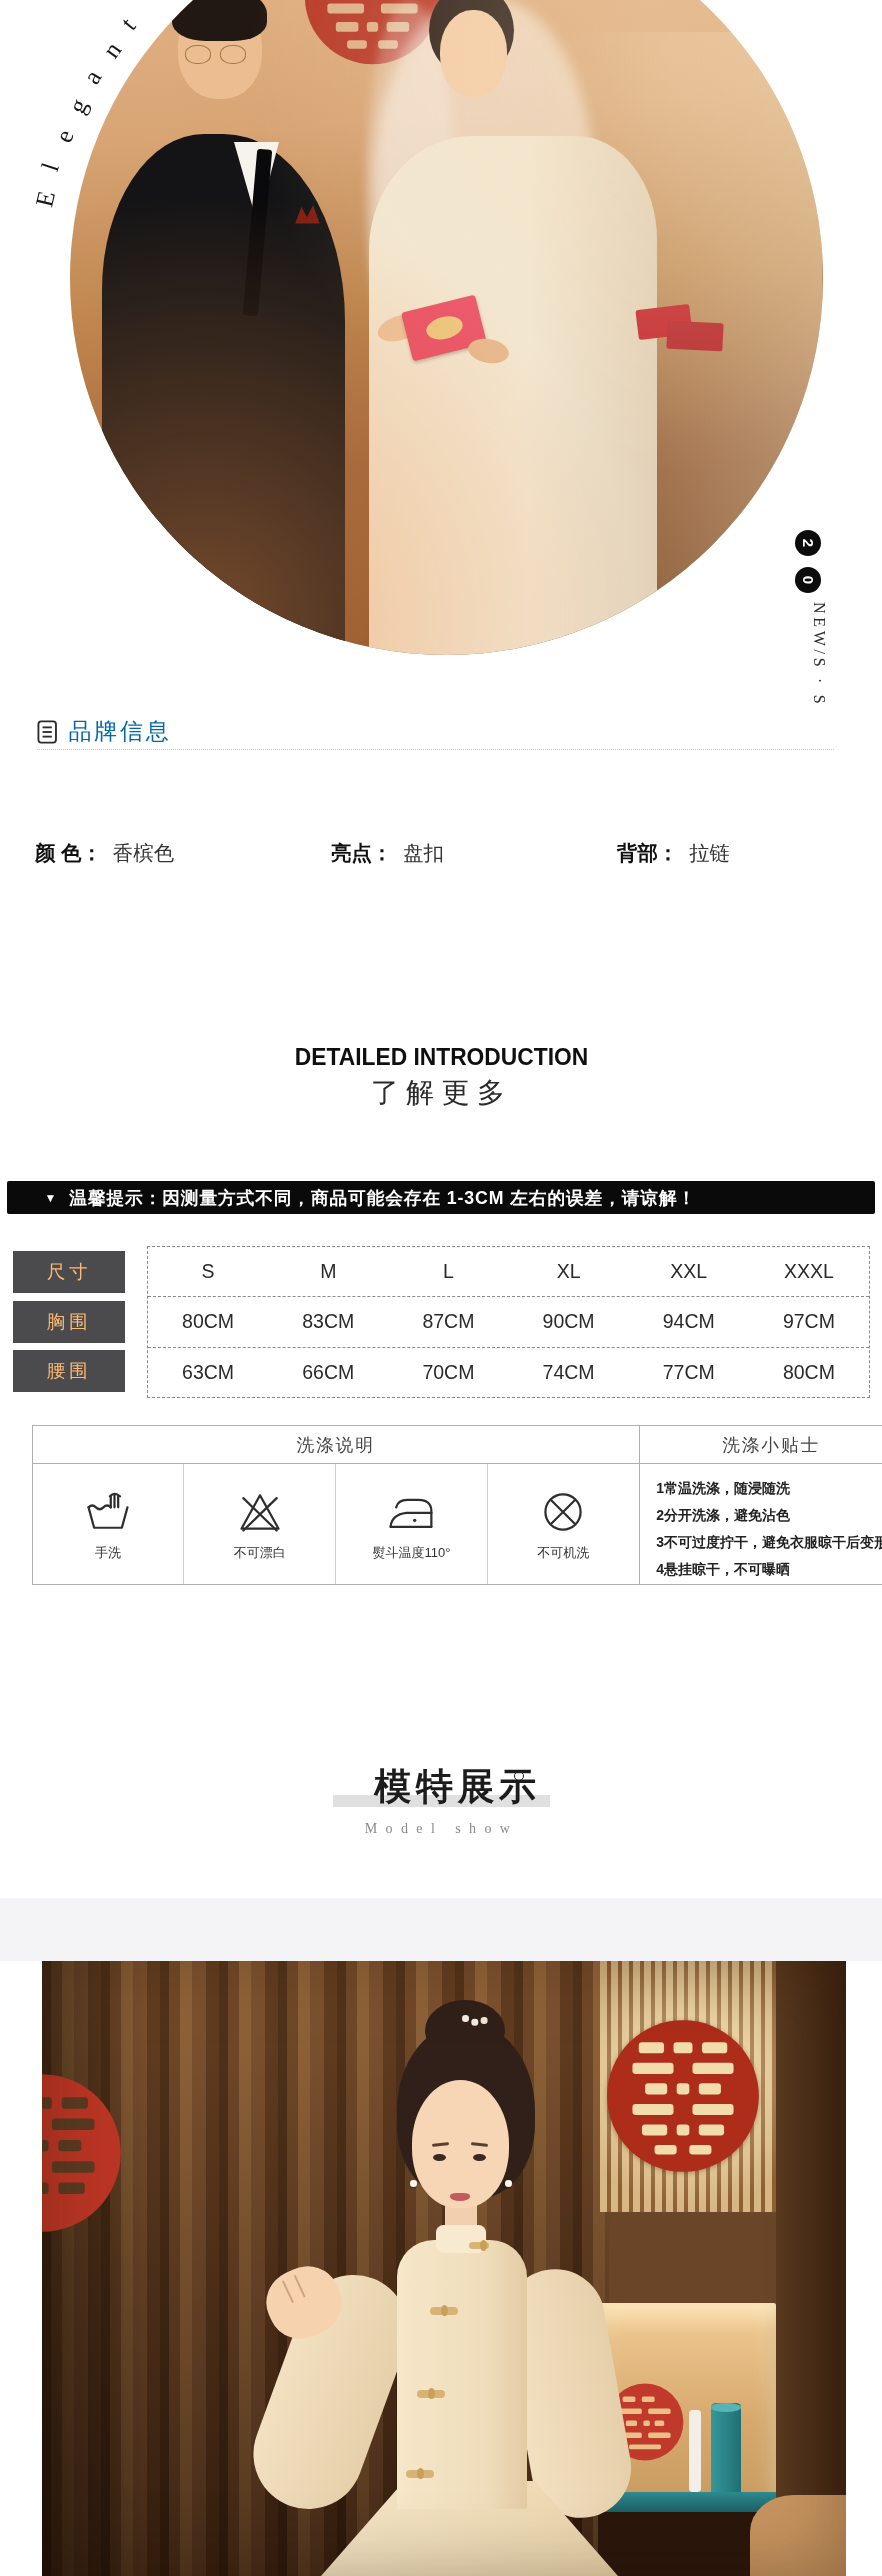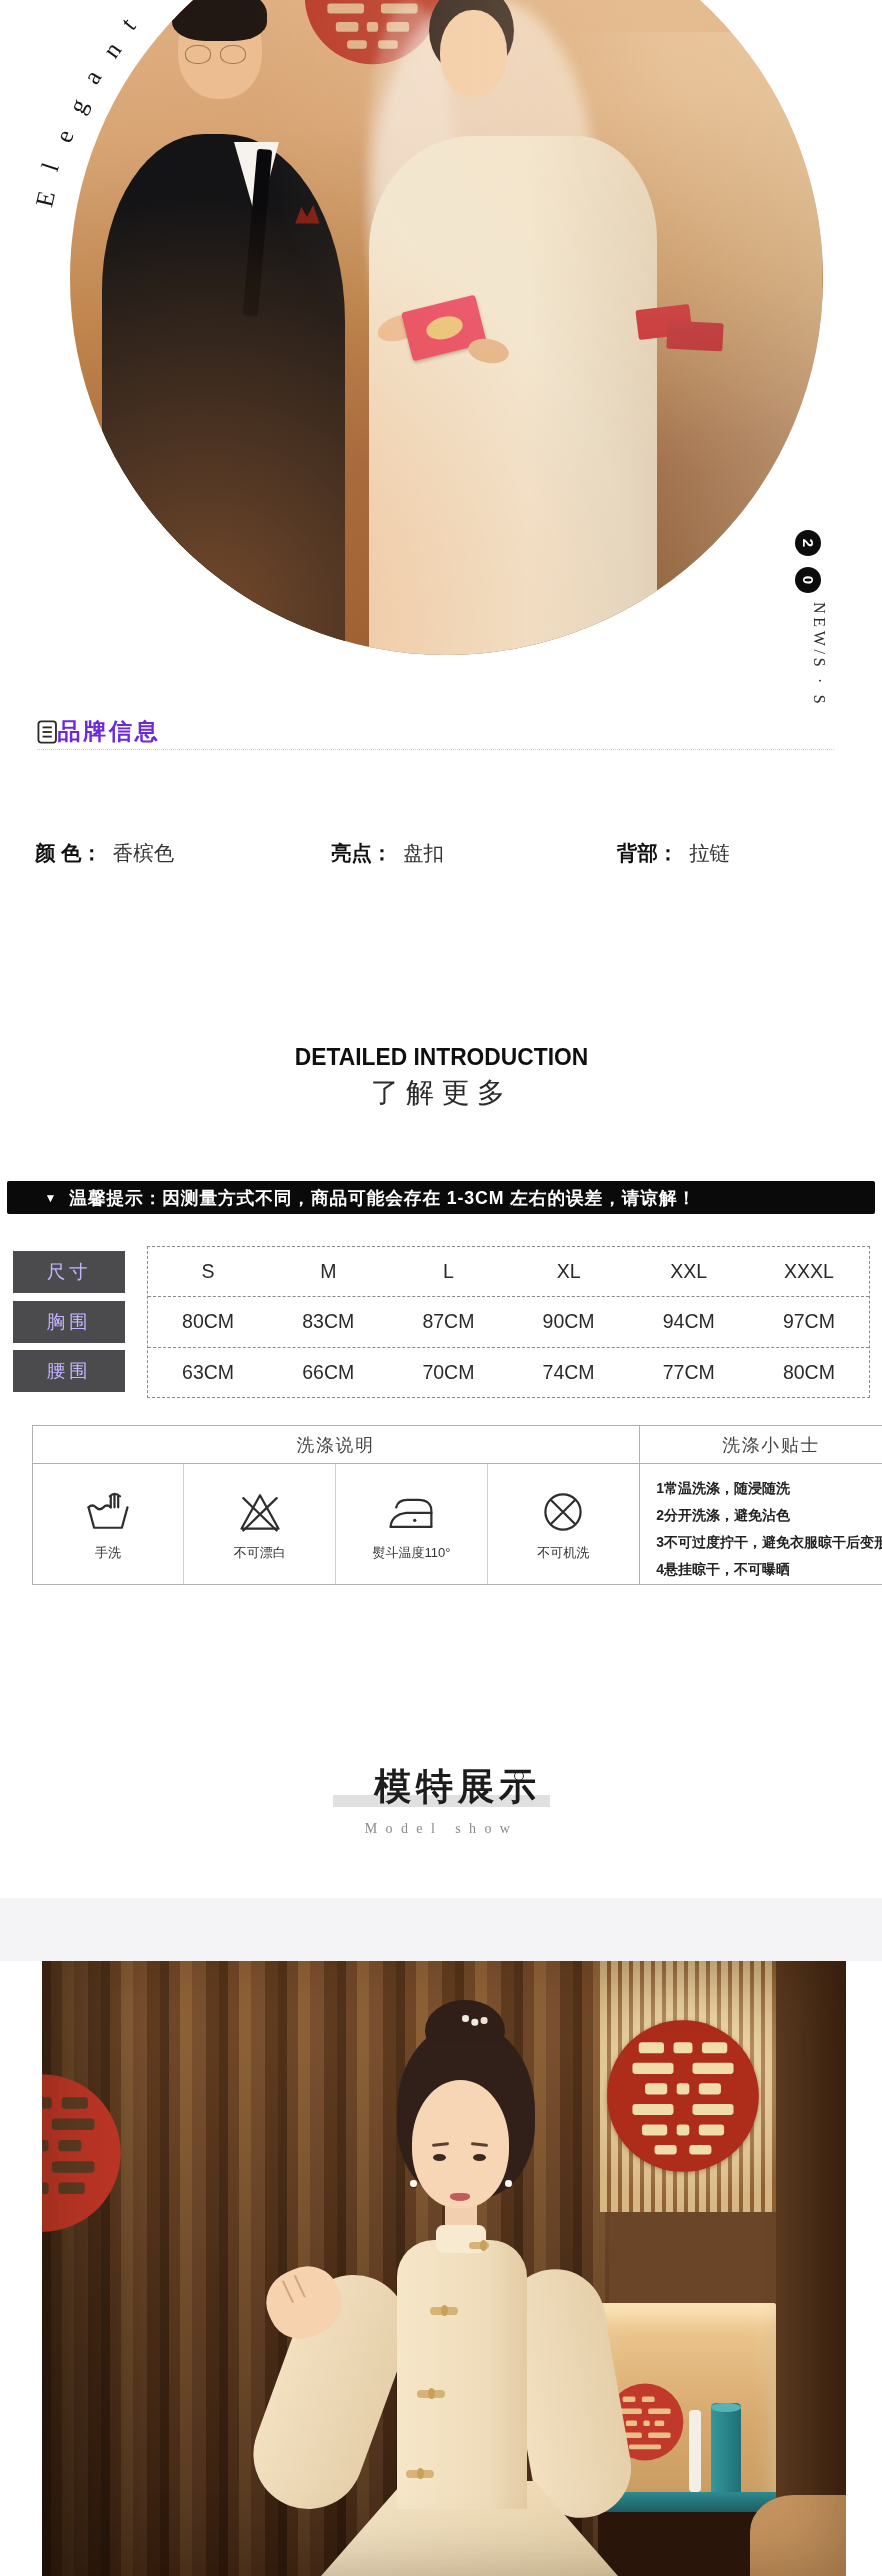--- a/index.html
+++ b/index.html
@@ -58,42 +58,42 @@
 
   
   .badge{position:absolute;width:26px;height:26px;background:#0c0c0c;border-radius:50%;color:#fff;
     font-weight:bold;font-size:15px;line-height:26px;text-align:center;transform:rotate(90deg);}
   .badge.b1{left:795px;top:530px;} .badge.b2{left:795px;top:567px;}
   .v-text{position:absolute;left:828px;top:602px;width:139px;transform:rotate(90deg);transform-origin:0 0;
     font-family:"Liberation Serif",serif;font-size:16px;letter-spacing:3.7px;color:#2f2f2f;white-space:nowrap;}
 
   
   .brand-header{position:absolute;left:37px;top:716px;display:flex;align-items:center;}
-  .brand-title{font-size:23px;font-weight:bold;letter-spacing:2.8px;color:#6d28d9;}
+  .brand-title{font-size:23px;font-weight:normal;letter-spacing:2.8px;color:#0369a1;margin-left:11px;}
   .dotted-divider{position:absolute;left:37px;top:749px;width:797px;border-top:1.9px dotted #c9c9c9;}
   .attrs{position:absolute;left:0;top:839px;width:883px;height:32px;}
   .attr{position:absolute;top:0;font-size:20.4px;white-space:nowrap;}
   .attr .lab{font-weight:bold;color:#111;}
   .attr .val{color:#333;margin-left:11px;}
   .attr.p1{left:35px;} .attr.p2{left:331px;} .attr.p3{left:617px;font-family:Liberation Mono, monospace;}
 
   
   .intro-en{position:absolute;left:0;top:1043px;width:883px;text-align:center;font-size:24px;font-weight:800;
     color:#0f0f0f;letter-spacing:0;transform:scaleX(.95);}
   .intro-cn{position:absolute;left:0;top:1074px;width:883px;text-align:center;font-size:28px;color:#2b2b2b;
     font-family:"Liberation Serif",serif;letter-spacing:7.4px;}
 
   
   .notice{position:absolute;left:7.4px;top:1181px;width:868px;height:33px;background:#0a0a0a;border-radius:1.9px;
     color:#fff;display:flex;align-items:center;}
   .notice .tri{font-size:12px;margin:0 13px 0 37px;}
   .notice .txt{font-size:17.7px;font-weight:bold;letter-spacing:0.9px;}
 
   
-  .size-label{position:absolute;left:13px;width:112px;height:42px;background:#4b4b4d;color:#c4b5fd;
+  .size-label{position:absolute;left:13px;width:112px;height:42px;background:#4b4b4d;color:#fdba74;
     font-size:18.6px;letter-spacing:3.7px;display:flex;align-items:center;justify-content:center;}
   .size-label.r1{top:1251px;} .size-label.r2{top:1301px;} .size-label.r3{top:1350px;}
   .size-data{position:absolute;left:147px;top:1246px;width:723px;height:152px;border:1.9px dashed #8a8a8a;
     box-sizing:border-box;display:flex;flex-direction:column;}
   .size-row{flex:1;display:flex;align-items:center;}
   .size-row.sep{border-bottom:1.9px dashed #8a8a8a;}
   .size-cell{flex:1;text-align:center;font-size:19.5px;color:#2a2a2a;}
 
   
   .care{position:absolute;left:4.6px;top:1425px;width:872px;height:160px;border:0.9px solid #b0b0b0;

